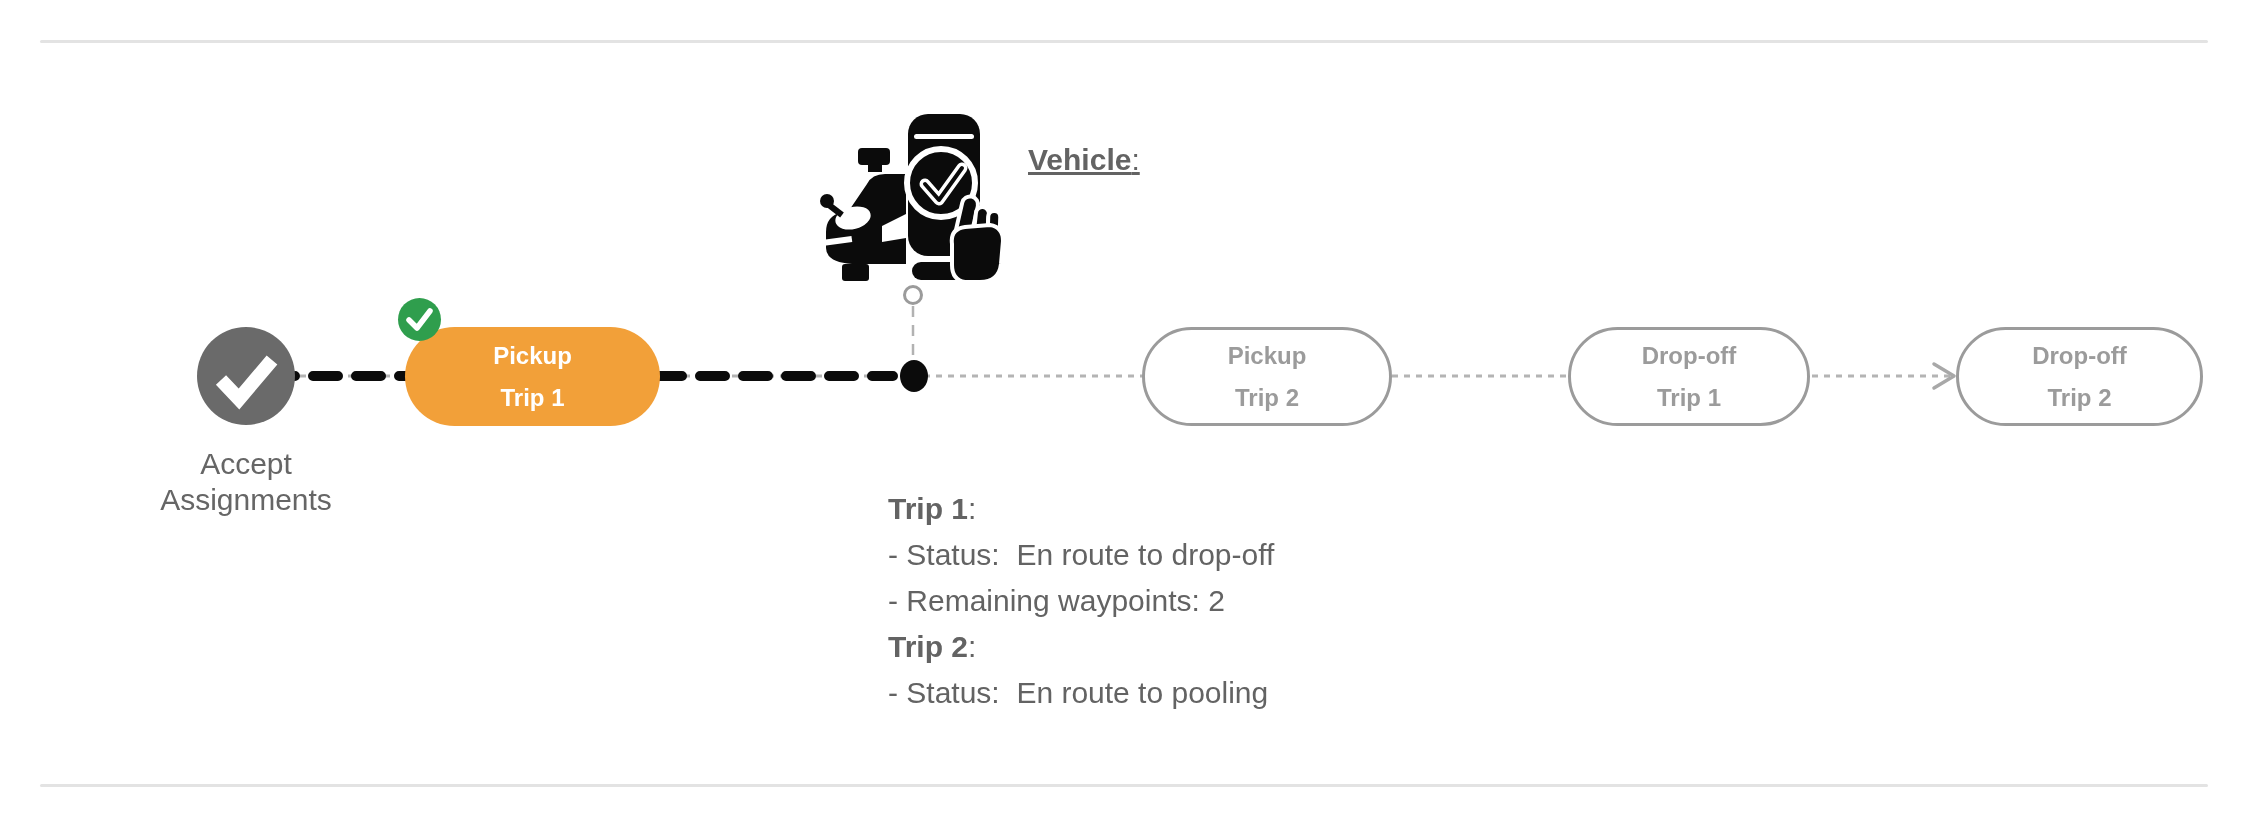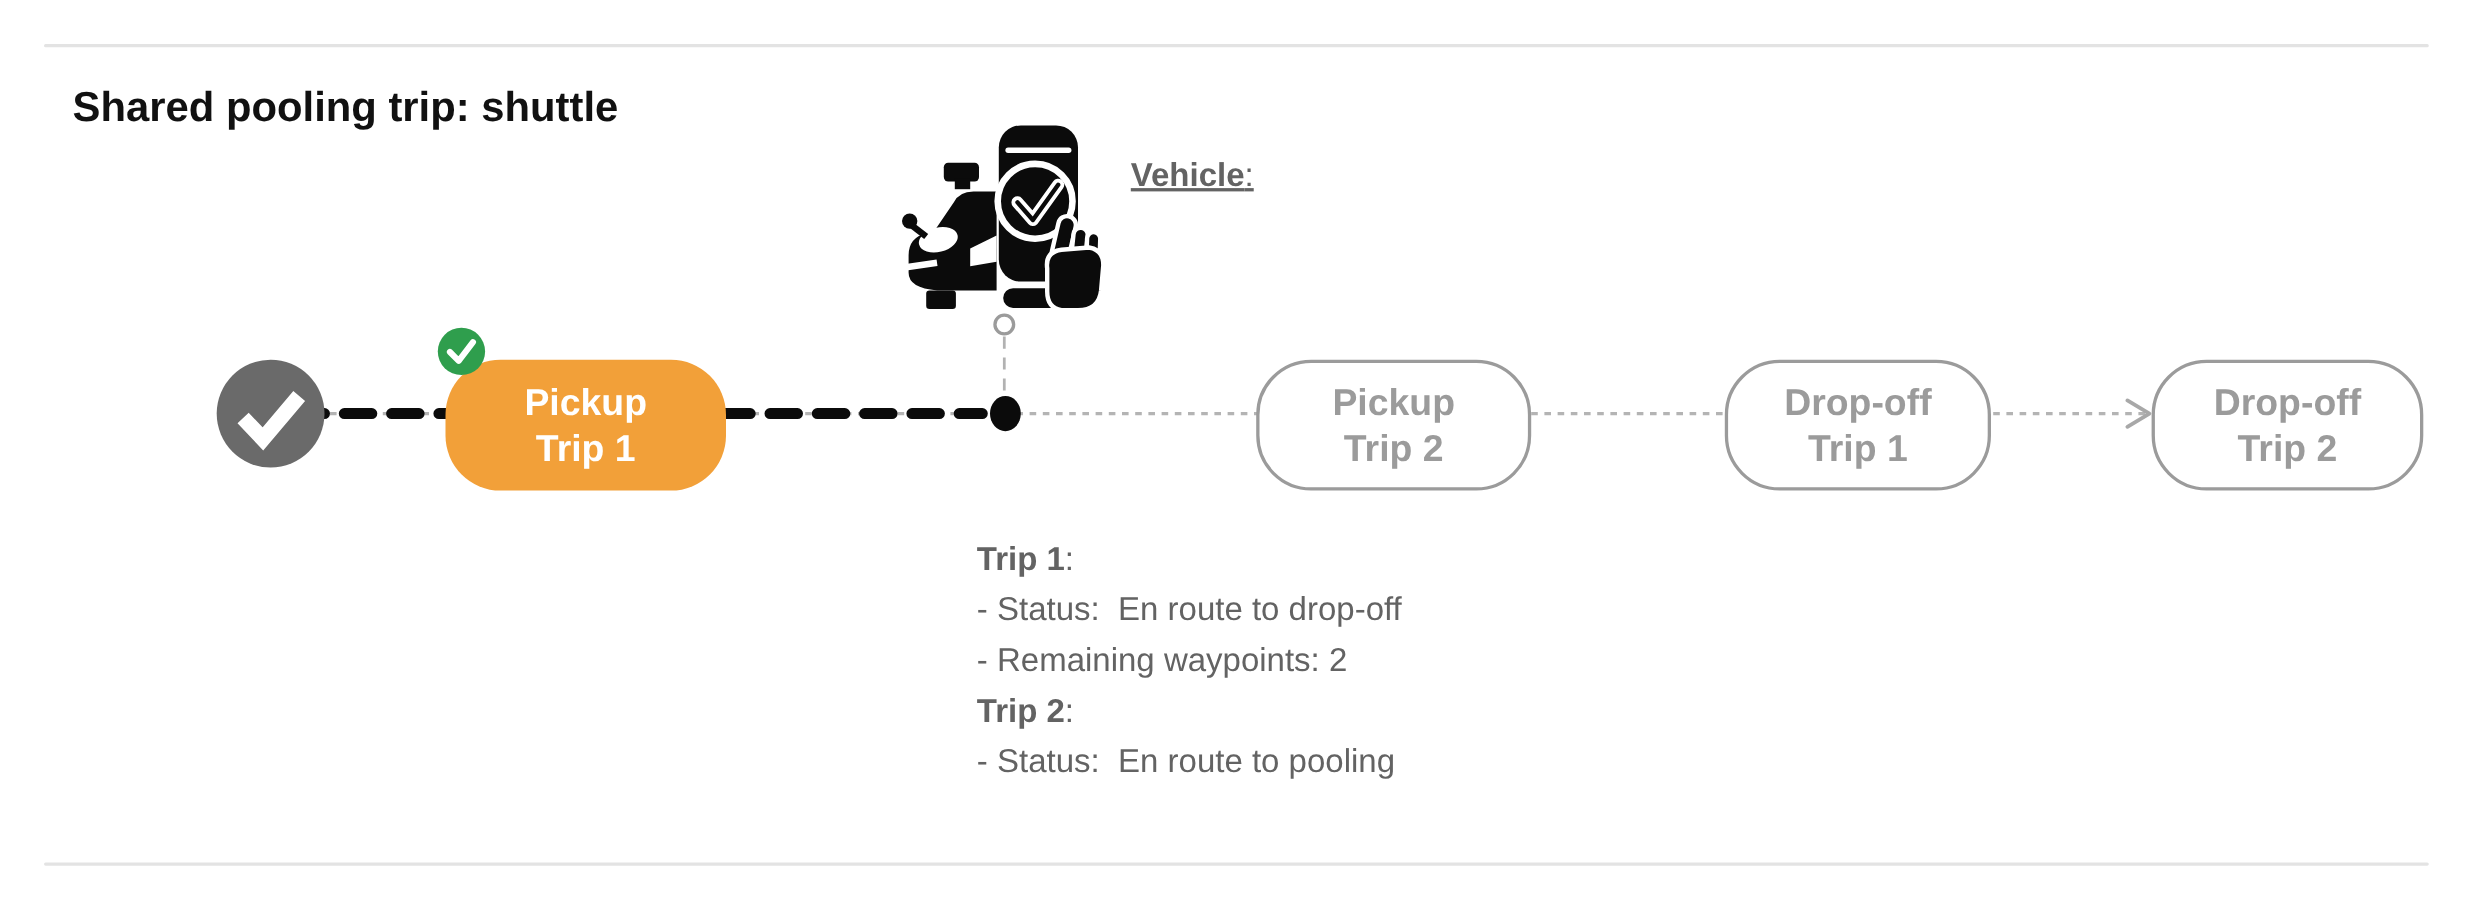--- a/index.html
+++ b/index.html
@@ -5,41 +5,40 @@
   html,body{margin:0;padding:0;background:#fff;}
   body{width:2245px;height:825px;position:relative;font-family:"Liberation Sans",sans-serif;overflow:hidden;}
   .stage{position:absolute;inset:0;}
   .divider{position:absolute;left:40px;width:2168px;height:3px;background:#e3e3e3;border-radius:2px;}
   .divider.top{top:40px;}
   .divider.bottom{top:784px;}
   .title{position:absolute;left:66px;top:76px;margin:0;font-size:38px;line-height:1.2;font-weight:700;color:#111;}
   .connector-layer{position:absolute;left:0;top:0;width:2245px;height:825px;z-index:1;}
   .node{position:absolute;z-index:2;box-sizing:border-box;display:flex;flex-direction:column;align-items:center;justify-content:center;}
   .circle-node{left:197px;top:327px;width:98px;height:98px;border-radius:50%;background:#6a6a6a;}
-  .pill{top:327px;height:119px;border-radius:50px;font-weight:700;font-size:34px;line-height:42px;text-align:right;}
+  .pill{top:327px;height:99px;border-radius:50px;font-weight:700;font-size:24px;line-height:42px;text-align:right;}
   .pill.active{left:405px;width:255px;background:#f2a039;color:#fff;}
   .pill.upcoming{background:#fff;border:3.5px solid #9b9b9b;color:#9b9b9b;}
   .pill.p2{left:1142px;width:250px;}
   .pill.d1{left:1568px;width:242px;}
   .pill.d2{left:1956px;width:247px;}
   .badge{position:absolute;left:398px;top:298px;width:43px;height:43px;border-radius:50%;background:#2f9e4d;z-index:3;display:flex;align-items:center;justify-content:center;}
   .node-label{position:absolute;left:136px;top:446px;width:220px;text-align:center;font-size:30px;line-height:36px;color:#666;z-index:2;}
   .info{position:absolute;color:#636363;font-size:30px;z-index:2;}
   .info .b{font-weight:700;}
   .vehicle-info{left:1028px;top:138px;line-height:44px;text-decoration:underline;}
   .trip-details{left:888px;top:486px;line-height:46px;}
   .prewrap{white-space:pre-wrap;}
 </style>
 </head>
 <body>
 
 <div class="stage">
 
   <div class="divider top"></div>
-  <h1 class="title">Shared pooling trip: shuttle</h1>
 
   <svg class="connector-layer" viewBox="0 0 2245 825" xmlns="http://www.w3.org/2000/svg">
 
     <line x1="252" y1="376" x2="1950" y2="376" stroke="#b4b4b4" stroke-width="3" stroke-dasharray="6 6"></line>
 
     <path d="M1934,364 L1954,376 L1934,388" fill="none" stroke="#a8a8a8" stroke-width="3.5" stroke-linecap="round" stroke-linejoin="round"></path>
 
     <line x1="270" y1="376" x2="893" y2="376" stroke="#0b0b0b" stroke-width="10" stroke-linecap="round" stroke-dasharray="25 18"></line>
 
     <line x1="913" y1="306" x2="913" y2="357" stroke="#b2b2b2" stroke-width="2.5" stroke-dasharray="11 8"></line>
@@ -74,20 +73,21 @@
         <path d="M130,132 Q128,117 143,115 L168,113 Q181,115 181,129 L179,152 Q177,170 158,170 L143,170 Q130,168 130,153 Z"></path>
       </g>
     </g>
   </svg>
 
   <div class="node circle-node">
     <svg width="98" height="98" viewBox="0 0 98 98">
       <path d="M24,53 L42,72 L75,33" fill="none" stroke="#fff" stroke-width="14" stroke-linecap="butt" stroke-linejoin="miter"></path>
     </svg>
   </div>
+  <div class="node-label">Accept Assignments</div>
 
   <div class="node pill active">
     <div>Pickup</div>
     <div>Trip 1</div>
   </div>
   <div class="badge">
     <svg width="43" height="43" viewBox="0 0 43 43">
       <path d="M11,22 L19,30 L32,13" fill="none" stroke="#fff" stroke-width="5.5" stroke-linecap="round" stroke-linejoin="round"></path>
     </svg>
   </div>

